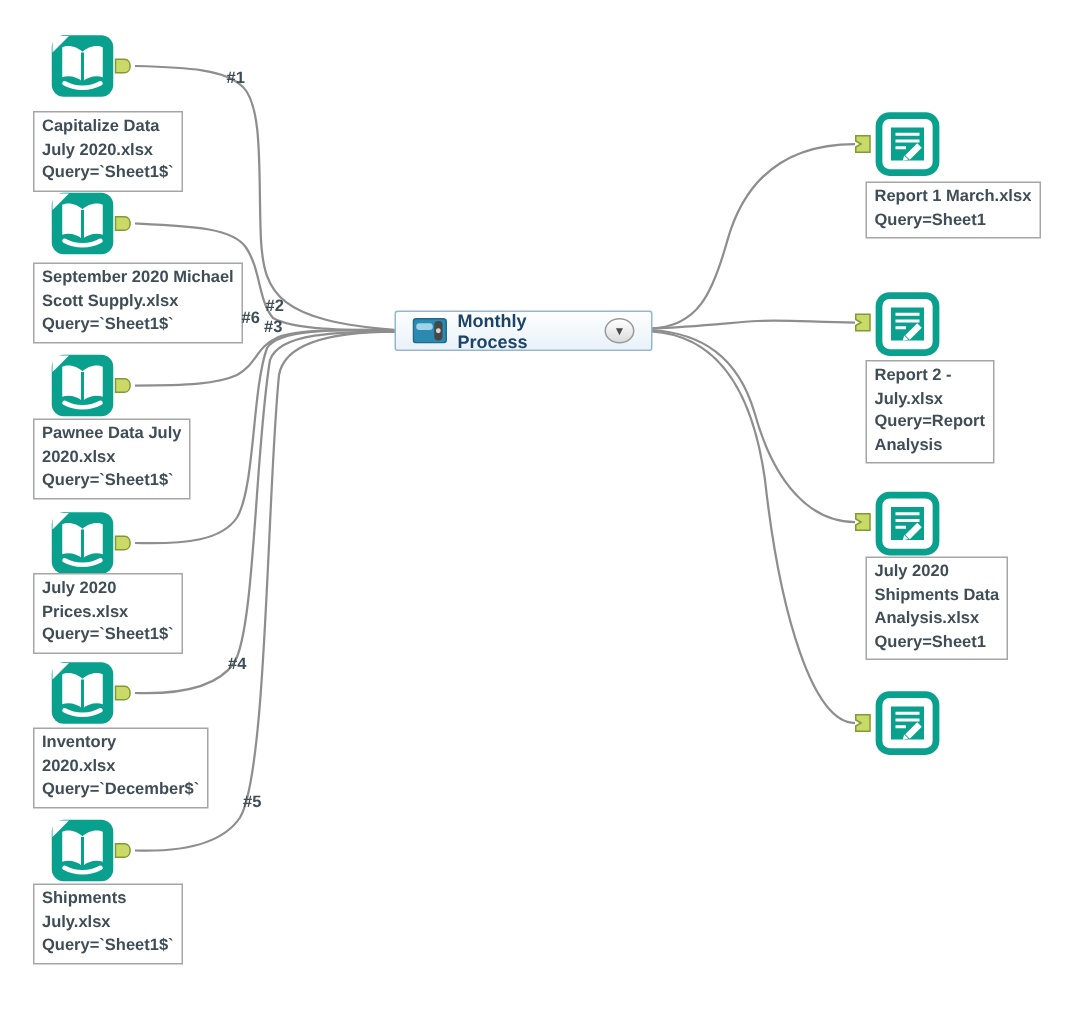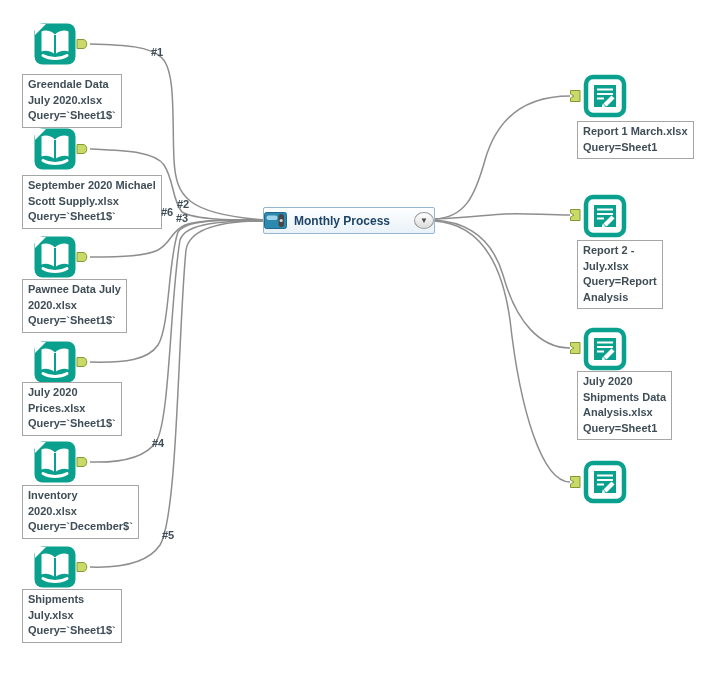--- a/index.html
+++ b/index.html
@@ -16,21 +16,21 @@
   }
   .conn-label{
     position:absolute;font-size:11px;font-weight:bold;color:#3f4d57;z-index:4;
   }
   #wires{position:absolute;left:0;top:0;z-index:1;}
   .tool-icon,.anchor{z-index:2;}
   #macro-node{
     position:absolute;left:263px;top:207px;width:172px;height:27px;
     background:linear-gradient(#fdfefe,#e9f2f9);
     border:1px solid #93b6d2;border-radius:2px;
-    display:flex;align-items:center;gap:7px;padding:0 0;box-sizing:border-box;z-index:3;
+    display:flex;align-items:center;gap:7px;padding:0 11px;box-sizing:border-box;z-index:3;
   }
   #macro-label{font-size:12px;font-weight:bold;color:#1c4468;flex:1;}
   #macro-dropdown{
     width:18px;height:15px;border:1px solid #9a9a9a;border-radius:50%;
     background:linear-gradient(#ffffff,#dcdcdc);
     display:flex;align-items:center;justify-content:center;
     font-size:8px;color:#4a4a4a;line-height:1;cursor:pointer;
   }
 </style>
 </head>
@@ -59,21 +59,21 @@
       <path d="M2 13 L13 2 L4 2 Q2 2 2 5 Z" fill="#fff"></path>
       <path d="M22 12.5 C18.5 9 12.5 7.5 8.5 9.5 L8.5 29.5 C12.5 28 18.5 29 22 32.5 C25.5 29 31.5 28 35.5 29.5 L35.5 9.5 C31.5 7.5 25.5 9 22 12.5 Z" fill="#fff"></path>
       <path d="M22 13 L22 33" stroke="#0aa08e" stroke-width="2"></path>
       <path d="M10 33.5 C17 37.5 27 37.5 34 33.5" stroke="#fff" stroke-width="3" fill="none" stroke-linecap="round"></path>
     </g>
   </svg>
   <svg class="anchor" style="left:76px;top:37px" viewBox="0 0 14 14">
     <path d="M1 2.5 L7 2.5 C12 2.5 12 11.5 7 11.5 L1 11.5 Z" fill="#cbd968" stroke="#7f9b33"></path>
   </svg>
   <div class="annotation" style="left:22px;top:74px">
-      <div>Greendale Data</div>
+      <div>Capitalize Data</div>
       <div>July 2020.xlsx</div>
       <div>Query=`Sheet1$`</div>
     </div>
 
   <svg class="tool-icon" style="left:33px;top:127px" viewBox="0 0 44 44">
     <g>
       <rect x="1.5" y="1.5" width="41" height="41" rx="8" fill="#0aa08e"></rect>
       <path d="M2 13 L13 2 L4 2 Q2 2 2 5 Z" fill="#fff"></path>
       <path d="M22 12.5 C18.5 9 12.5 7.5 8.5 9.5 L8.5 29.5 C12.5 28 18.5 29 22 32.5 C25.5 29 31.5 28 35.5 29.5 L35.5 9.5 C31.5 7.5 25.5 9 22 12.5 Z" fill="#fff"></path>
       <path d="M22 13 L22 33" stroke="#0aa08e" stroke-width="2"></path>

